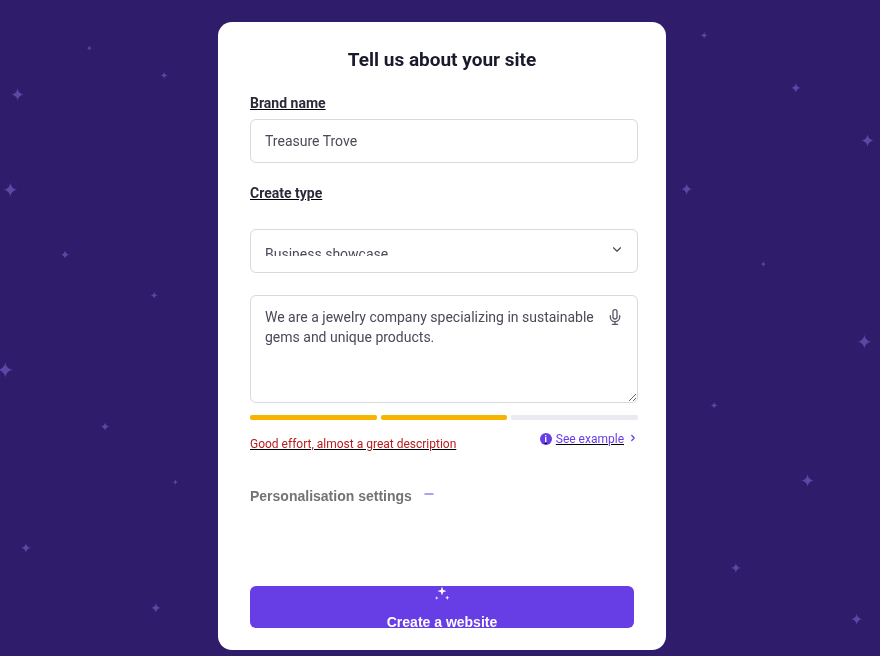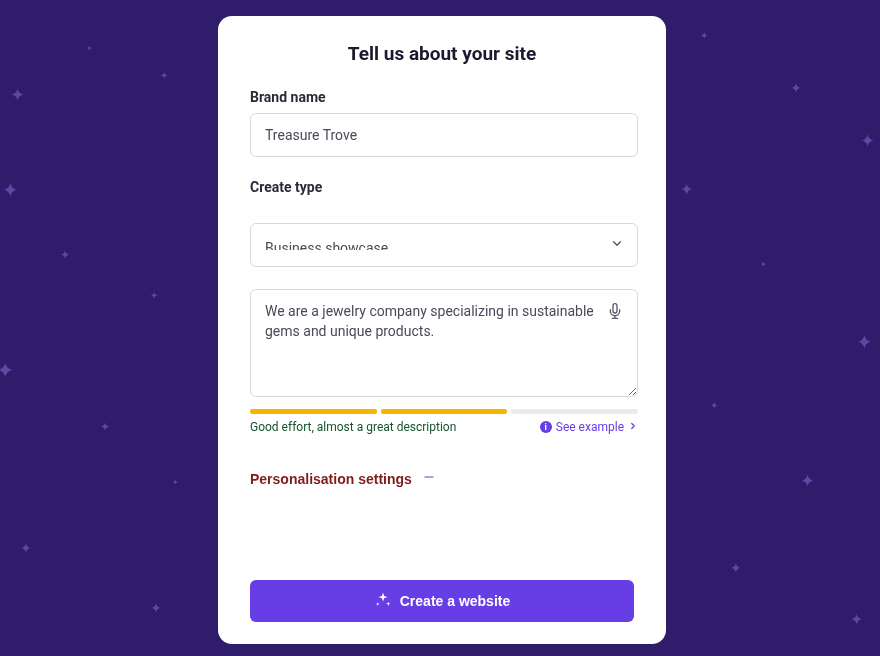--- a/index.html
+++ b/index.html
@@ -13,41 +13,42 @@
     }
     .star {
       position: absolute;
       color: #5c47a5;
       pointer-events: none;
       user-select: none;
     }
     .modal {
       position: absolute;
       left: 218px;
-      top: 16px;
+      top: 22px;
       width: 448px;
       height: 628px;
       background: #fff;
       border-radius: 14px;
       padding: 26px 14px 22px 32px;
       display: flex;
       flex-direction: column;
     }
     .modal-title {
       font-size: 19px;
       font-weight: 700;
       color: #1a1a2e;
       text-align: center;
       margin-bottom: 24px;
       padding-right: 18px;
     }
     .scroll-area {
       flex: 1;
       overflow-y: scroll;
       padding-right: 14px;
+      text-decoration: underline;
     }
     .scroll-area::-webkit-scrollbar { width: 6px; }
     .scroll-area::-webkit-scrollbar-track { background: transparent; }
     .scroll-area::-webkit-scrollbar-thumb { background: #b9b9c1; border-radius: 3px; }
     .field-label {
       font-size: 14px;
       font-weight: 700;
       color: #2a2a3a;
       margin-bottom: 8px;
       display: block;
@@ -118,21 +119,21 @@
       border-radius: 2px;
     }
     .progress-seg.filled { background: #f7b500; }
     .progress-feedback-row {
       display: flex;
       justify-content: space-between;
       align-items: center;
       margin-top: 6px;
       font-size: 12px;
     }
-    .progress-feedback { color: #14532d; }
+    .progress-feedback { color: #b91c1c; margin-top: 11px; }
     .see-example {
       color: #673de6;
       text-decoration: none;
       display: inline-flex;
       align-items: center;
       gap: 4px;
       cursor: pointer;
       font-size: 12px;
     }
     .info-dot {
@@ -141,21 +142,21 @@
       color: #fff;
       font-weight: 700;
       font-size: 9px;
       display: inline-flex;
       align-items: center;
       justify-content: center;
     }
     .personalisation-btn {
       background: none;
       border: none;
-      color: #7f1d1d;
+      color: #737373;
       font-weight: 700;
       font-size: 14px;
       cursor: pointer;
       display: inline-flex;
       align-items: center;
       gap: 10px;
       margin-top: 26px;
       margin-bottom: 22px;
       padding: 0;
     }
@@ -194,20 +195,21 @@
       border-radius: 6px;
       background: #673de6;
       color: #fff;
       font-size: 14px;
       font-weight: 700;
       cursor: pointer;
       display: flex;
       align-items: center;
       justify-content: center;
       gap: 8px;
+      flex-direction: column;
     }
   </style>
 </head>
 <body>
 
 <span class="star" style="left:10px;top:84px;font-size:18px;">✦</span>
 <span class="star" style="left:86px;top:44px;font-size:8px;">✦</span>
 <span class="star" style="left:160px;top:70px;font-size:10px;">✦</span>
 <span class="star" style="left:2px;top:178px;font-size:20px;">✦</span>
 <span class="star" style="left:60px;top:248px;font-size:12px;">✦</span>

